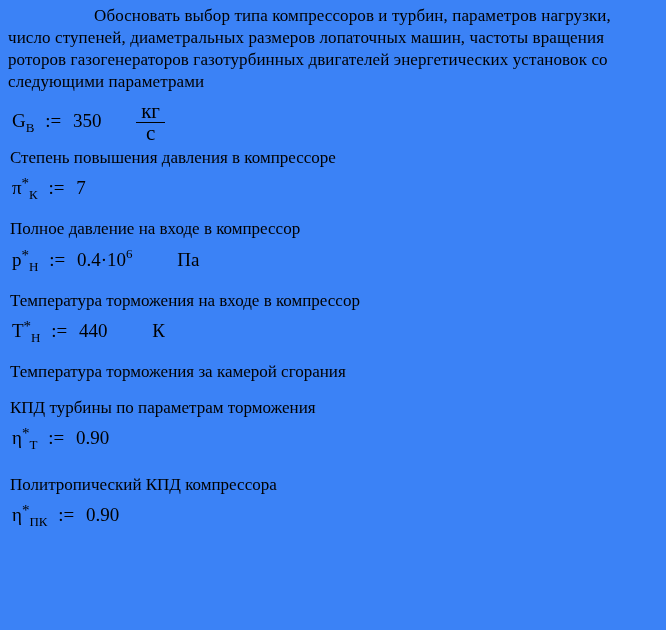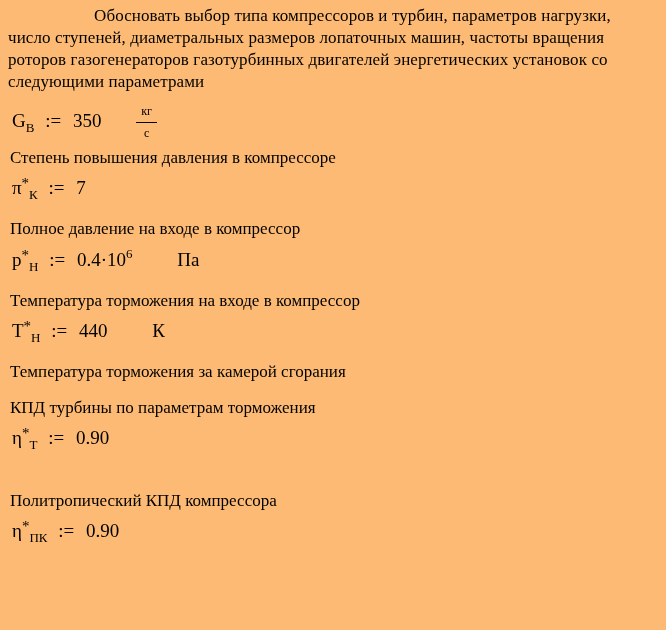--- a/index.html
+++ b/index.html
@@ -1,21 +1,21 @@
 <!DOCTYPE html>
 <html><head>
 <meta charset="utf-8">
 <style>
   * { margin: 0; padding: 0; box-sizing: border-box; }
   html, body { background: #ffffff; }
   .worksheet {
     position: relative;
     width: 666px;
     height: 630px;
-    background: #fdba74;
+    background: #3b82f6;
     color: #000000;
     font-family: "Liberation Serif", serif;
     overflow: hidden;
     padding: 5px 20px 0 8px;
   }
   .intro {
     font-size: 17px;
     line-height: 22px;
     text-indent: 86px;
     margin-bottom: 9px;
@@ -36,21 +36,21 @@
   .formula .star { font-size: 15px; vertical-align: 6px; letter-spacing: 0; }
   .formula .sub { font-size: 13px; vertical-align: -5px; }
   .formula .op { margin: 0 7px 0 6px; }
   .formula .exp { font-size: 13px; vertical-align: 8px; }
   .formula .unit-text { margin-left: 40px; }
   .frac {
     display: inline-block;
     text-align: center;
     vertical-align: middle;
     margin-left: 30px;
-    font-size: 12px;
+    font-size: 21px;
     line-height: 19px;
   }
   .frac .num { display: block; padding: 0 5px 1px 5px; }
   .frac .den { display: block; border-top: 1px solid #000000; padding: 1px 5px 0 5px; }
   .tall { margin-bottom: 2px; }
   .gap-before { margin-top: 12px; font-family: Liberation Serif, serif; }
 </style>
 </head>
 <body>
 
@@ -93,20 +93,20 @@
 
   <div class="stmt-label gap-before">Температура торможения за камерой сгорания</div>
 
   <div class="stmt-label gap-before" style="margin-top:16px">КПД турбины по параметрам торможения</div>
   <div class="formula">
     <span class="var">η</span><span class="star">*</span><span class="sub">Т</span>
     <span class="op">:=</span>
     <span class="val">0.90</span>
   </div>
 
-  <div class="stmt-label gap-before" style="margin-top:34px">Политропический КПД компрессора</div>
+  <div class="stmt-label gap-before" style="margin-top:18px">Политропический КПД компрессора</div>
   <div class="formula">
     <span class="var">η</span><span class="star">*</span><span class="sub">ПК</span>
     <span class="op">:=</span>
     <span class="val">0.90</span>
   </div>
 
 </div>
 
 </body></html>

